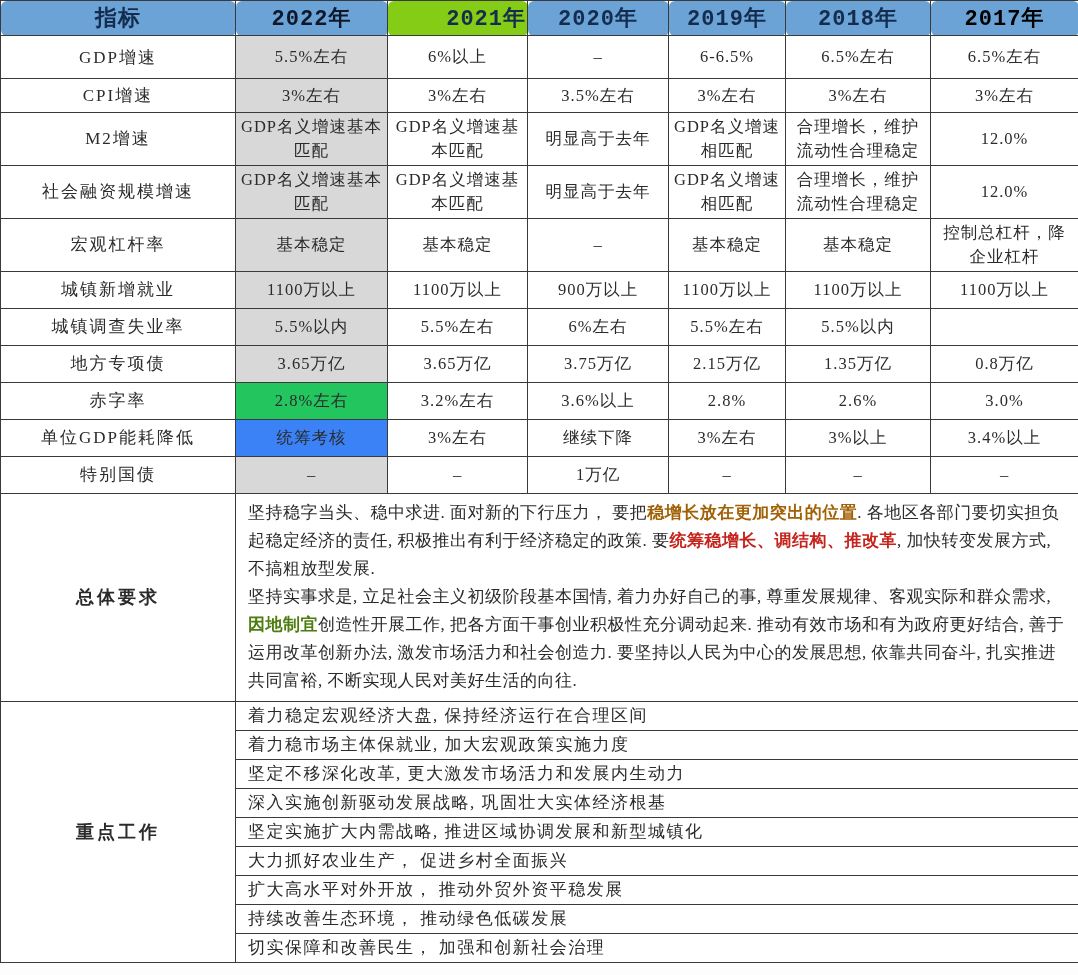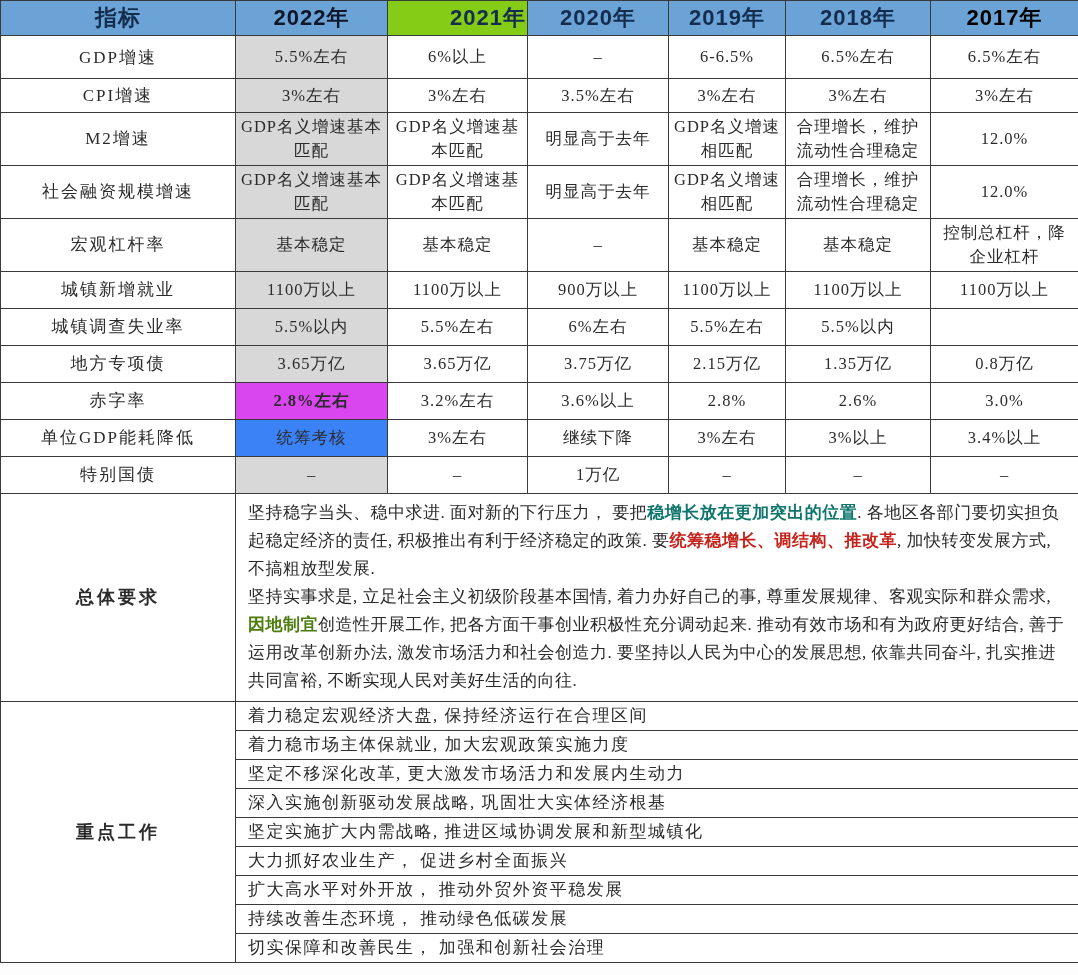--- a/index.html
+++ b/index.html
@@ -14,25 +14,26 @@
     border-collapse:collapse;
     table-layout:fixed;
     width:1078px;
   }
   table.policy td, table.policy th{
     border:1.5px solid #3a3a3a;
     overflow:hidden;
     box-sizing:border-box;
   }
   thead th{
-    font-family:Liberation Sans, sans-serif;
+    font-family:Liberation Mono, monospace;
     font-weight:bold;
     font-size:22px;
     height:35px;
     letter-spacing:1px;
+    border-radius:6px;
   }
   td.lbl{
     text-align:center;
     font-size:17px;
     letter-spacing:2px;
     background:#ffffff;
   }
   td.val{
     text-align:center;
     font-size:16.5px;
@@ -161,21 +162,21 @@
         <td class="lbl">地方专项债</td>
         <td class="val c2022" style="background: rgb(216, 216, 216);">3.65万亿</td>
         <td class="val">3.65万亿</td>
         <td class="val">3.75万亿</td>
         <td class="val">2.15万亿</td>
         <td class="val">1.35万亿</td>
         <td class="val">0.8万亿</td>
       </tr>
       <tr style="height: 37px;">
         <td class="lbl">赤字率</td>
-        <td class="val c2022" style="background: #d946ef; font-weight: bold;">2.8%左右</td>
+        <td class="val c2022" style="background: #22c55e;">2.8%左右</td>
         <td class="val">3.2%左右</td>
         <td class="val">3.6%以上</td>
         <td class="val">2.8%</td>
         <td class="val">2.6%</td>
         <td class="val">3.0%</td>
       </tr>
       <tr style="height: 37px;">
         <td class="lbl">单位GDP能耗降低</td>
         <td class="val c2022" style="background: #3b82f6;">统筹考核</td>
         <td class="val">3%左右</td>
@@ -189,21 +190,21 @@
         <td class="val c2022" style="background: rgb(216, 216, 216);">–</td>
         <td class="val">–</td>
         <td class="val">1万亿</td>
         <td class="val">–</td>
         <td class="val">–</td>
         <td class="val">–</td>
       </tr>
       <tr style="height: 208px;">
         <td class="section-label">总体要求</td>
         <td class="para-cell" colspan="6">
-          <p><span>坚持稳字当头、稳中求进. 面对新的下行压力， 要把</span><span class="red" style="color: #0f766e;">稳增长放在更加突出的位置</span><span>. 各地区各部门要切实担负起稳定经济的责任, 积极推出有利于经济稳定的政策. 要</span><span class="red" style="color: rgb(197, 36, 28);">统筹稳增长、调结构、推改革</span><span>, 加快转变发展方式, 不搞粗放型发展.</span></p>
+          <p><span>坚持稳字当头、稳中求进. 面对新的下行压力， 要把</span><span class="red" style="color: #a16207;">稳增长放在更加突出的位置</span><span>. 各地区各部门要切实担负起稳定经济的责任, 积极推出有利于经济稳定的政策. 要</span><span class="red" style="color: rgb(197, 36, 28);">统筹稳增长、调结构、推改革</span><span>, 加快转变发展方式, 不搞粗放型发展.</span></p>
           <p><span>坚持实事求是, 立足社会主义初级阶段基本国情, 着力办好自己的事, 尊重发展规律、客观实际和群众需求, </span><span class="red" style="color: #4d7c0f;">因地制宜</span><span>创造性开展工作, 把各方面干事创业积极性充分调动起来. 推动有效市场和有为政府更好结合, 善于运用改革创新办法, 激发市场活力和社会创造力. 要坚持以人民为中心的发展思想, 依靠共同奋斗, 扎实推进共同富裕, 不断实现人民对美好生活的向往.</span></p>
         </td>
       </tr>
       <tr>
         <td class="section-label" rowspan="9">重点工作</td>
         <td class="kw" colspan="6">着力稳定宏观经济大盘, 保持经济运行在合理区间</td>
       </tr>
       <tr>
         <td class="kw" colspan="6">着力稳市场主体保就业, 加大宏观政策实施力度</td>
       </tr>

